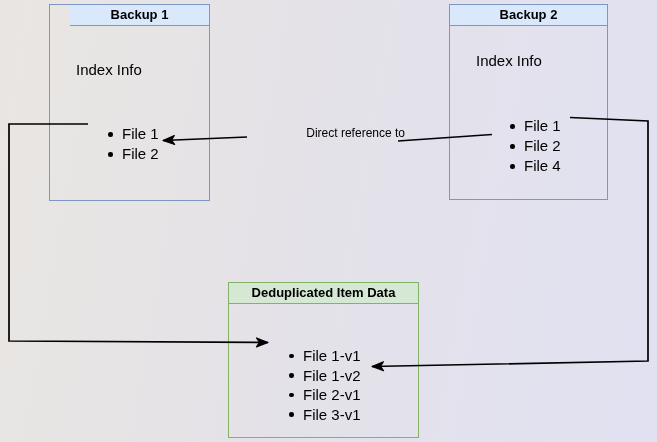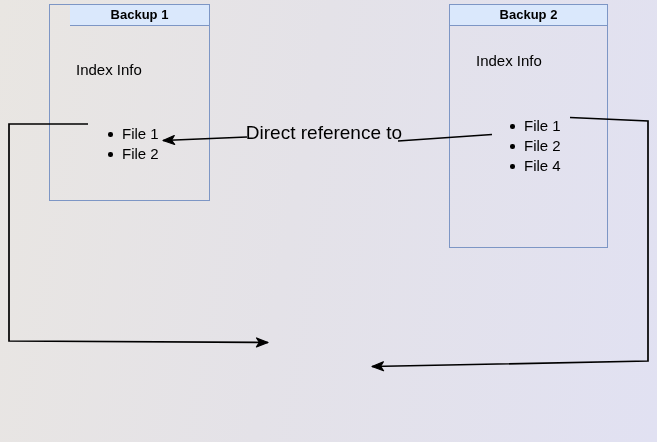--- a/index.html
+++ b/index.html
@@ -33,21 +33,21 @@
     border-bottom: 1.5px solid #7d96c5;
     background: #dae8fc;
   }
   .box.green { border-color: #82b366; }
   .box.green .box-header {
     border-bottom-color: #82b366;
     background: #d5e8d4;
   }
 
   #backup1 { left: 49px;  top: 4px;   width: 161px; height: 197px; padding-left: 20px; }
-  #backup2 { left: 449px; top: 4px;   width: 159px; height: 244px; }
+  #backup2 { left: 449px; top: 4px;   width: 159px; height: 196px; }
   #dedup   { left: 228px; top: 282px; width: 191px; height: 156px; }
 
   .index-label {
     position: absolute;
     font-size: 15px;
     line-height: 20px;
     white-space: nowrap;
   }
   #backup1 .index-label { left: 26px; top: 55px; }
   #backup2 .index-label { left: 26px; top: 46px; }
@@ -79,22 +79,22 @@
   #backup2 ul.files { left: 51px; top: 102px; }
   #dedup   ul.files { left: 51px; top: 54px; }
   #dedup   ul.files li { line-height: 19.5px; }
   #dedup   ul.files li::before { top: 7.5px; }
 
   .annotation {
     position: absolute;
     left: 243px;
     top: 124px;
     width: 162px;
-    text-align: center;
-    font-size: 19px;
+    text-align: right;
+    font-size: 12px;
     line-height: 18px;
     white-space: nowrap;
   }
 
   svg.arrows {
     position: absolute;
     left: 0;
     top: 0;
     pointer-events: none;
   }
@@ -116,20 +116,29 @@
   <div class="box" id="backup2">
     <div class="box-header">Backup 2</div>
     <div class="index-label">Index Info</div>
     <ul class="files">
       <li>File 1</li>
       <li>File 2</li>
       <li>File 4</li>
     </ul>
   </div>
 
+  <div class="box green" id="dedup">
+    <div class="box-header">Deduplicated Item Data</div>
+    <ul class="files">
+      <li>File 1-v1</li>
+      <li>File 1-v2</li>
+      <li>File 2-v1</li>
+      <li>File 3-v1</li>
+    </ul>
+  </div>
 
   <svg class="arrows" width="657" height="442" viewBox="0 0 657 442">
     <defs>
       <marker id="arrowhead" markerUnits="userSpaceOnUse" markerWidth="16" markerHeight="13" refX="13" refY="6" orient="auto">
         <path d="M1.5,1.5 L13,6 L1.5,10.5 L4.5,6 Z" fill="#000" stroke="#000" stroke-width="1.2" stroke-linejoin="round"></path>
       </marker>
     </defs>
 
     <path d="M88,124 L9,124 L9,341 L268,342.5" fill="none" stroke="#000" stroke-width="1.7" marker-end="url(#arrowhead)"></path>
 

